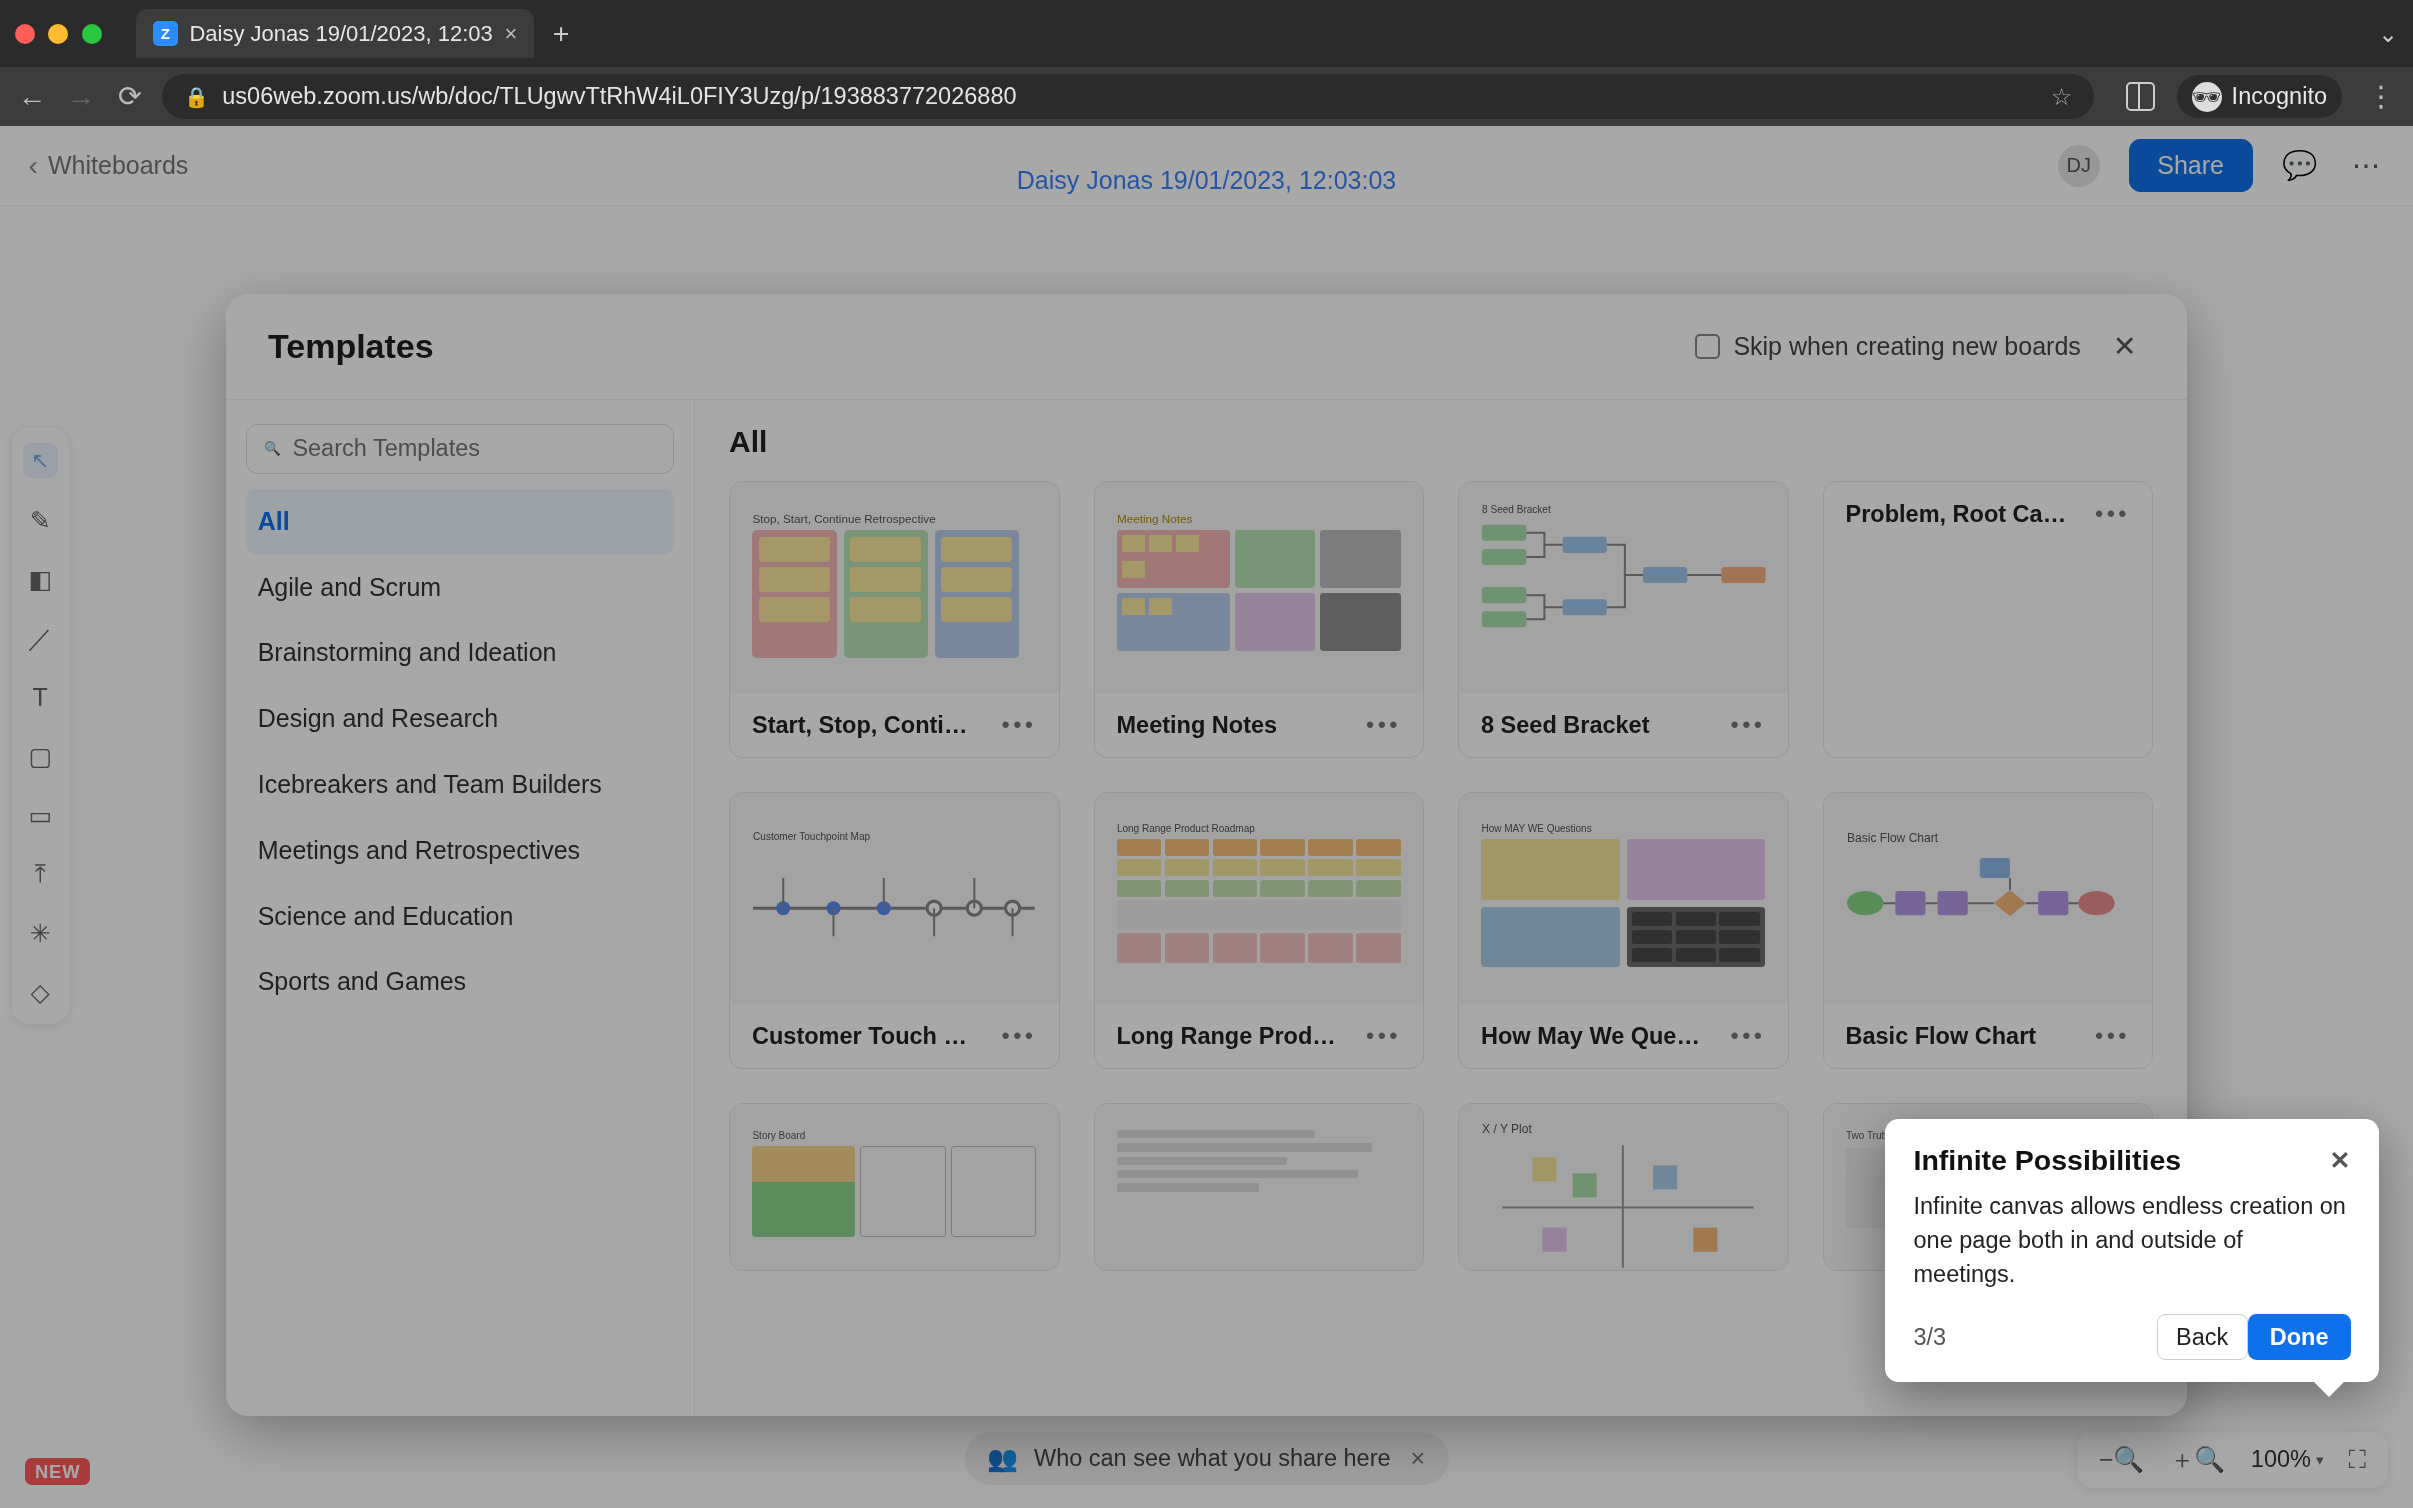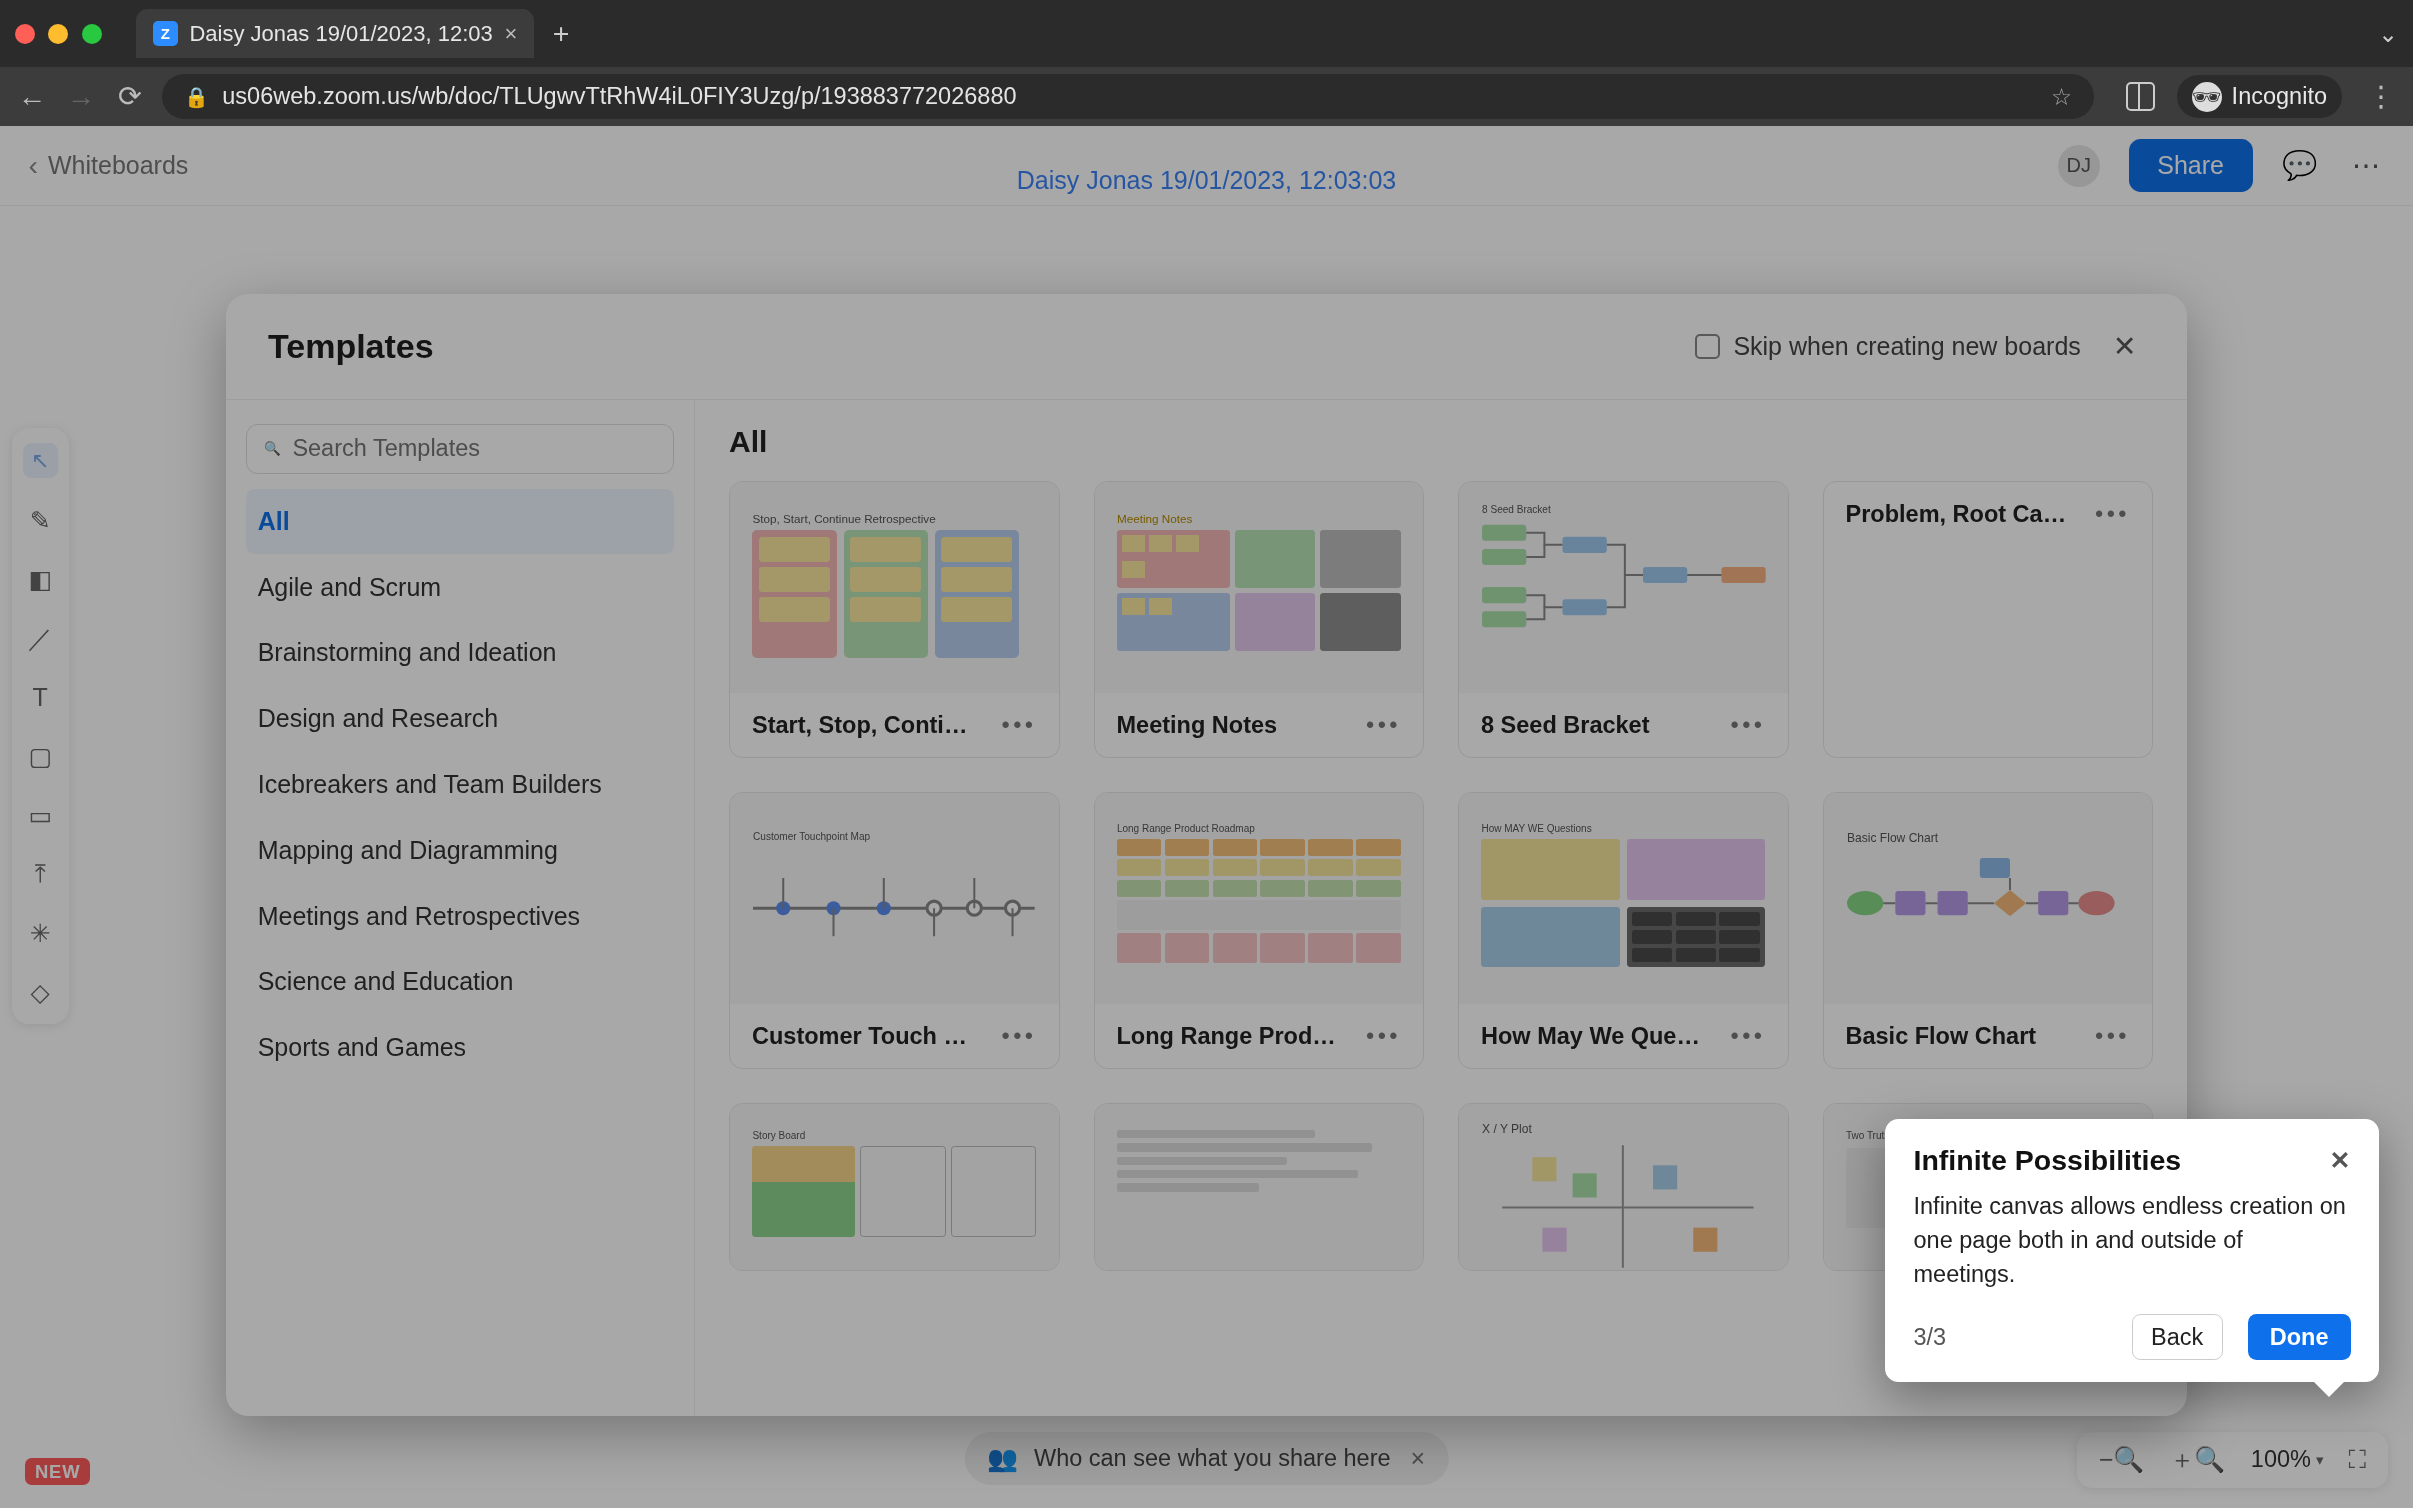--- a/index.html
+++ b/index.html
@@ -90,21 +90,21 @@
 .dim { position:absolute; inset:0; background:rgba(0,0,0,.34); }
 
 
 .popover { position:absolute; right:34px; bottom:126px; width:494px; background:#fff; border-radius:13.4px; box-shadow:0 15px 50px rgba(0,0,0,.35); padding:25px 28.5px 22px; z-index:50;}
 .popover::after { content:""; position:absolute; right:35px; bottom:-15px; width:0; height:0; border-left:15px solid transparent; border-right:15px solid transparent; border-top:15px solid #fff; }
 .pop-title { font-size:28.5px; font-weight:800; color:#111; display:flex; justify-content:space-between; align-items:center; }
 .pop-close { color:#555; font-size:25px; }
 .pop-body { margin-top:11.7px; font-size:23.5px; color:#222; line-height:1.45; }
 .pop-footer { margin-top:23.5px; display:flex; align-items:center; }
 .pop-step { color:#555; font-size:23.5px; }
-.pop-actions { margin-left:auto; display:flex; gap:25px;justify-content:center; }
+.pop-actions { margin-left:auto; display:flex; gap:0;justify-content:center; }
 .btn-secondary { background:#fff; border:0.8px solid #ccc; border-radius:8.4px; padding:8.4px 18.4px; font-size:23.5px; color:#222; }
 .btn-primary { background:#0e71eb; border:none; color:#fff; border-radius:8.4px; padding:8.4px 22px; font-size:23.5px; font-weight:600; position:relative;}
 
 
 .retro-cols{display:flex;gap:6.7px;width:94%;height:78%;}
 .retro-col{flex:1;border-radius:5px;display:flex;flex-direction:column;gap:5px;padding:6.7px;}
 .note{border-radius:3.4px;height:25px;}
 .pv-wrap{position:relative;width:94%;height:82%;}
 
 </style>
@@ -210,21 +210,20 @@
         <div class="search-wrap">
           <span>🔍</span>
           <input placeholder="Search Templates" style="">
         </div>
         <ul class="cat-list">
           <li class="cat-item active">All</li>
           <li class="cat-item">Agile and Scrum</li>
           <li class="cat-item">Brainstorming and Ideation</li>
           <li class="cat-item">Design and Research</li>
           <li class="cat-item">Icebreakers and Team Builders</li>
-          <li class="cat-item">Mapping and Diagramming</li>
           <li class="cat-item">Meetings and Retrospectives</li>
           <li class="cat-item">Science and Education</li>
           <li class="cat-item">Sports and Games</li>
         </ul>
       </div>
 
       <div class="gallery">
         <div class="gallery-title">All</div>
         <div class="grid">
 

